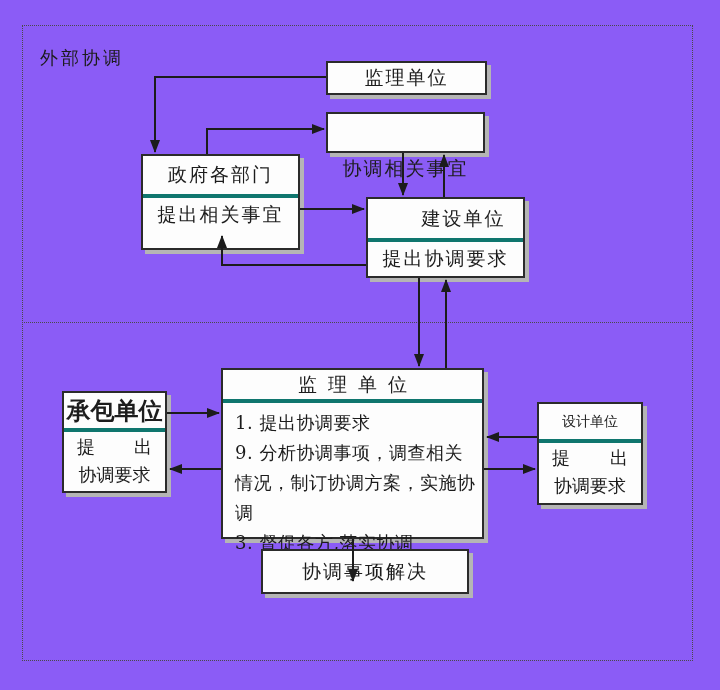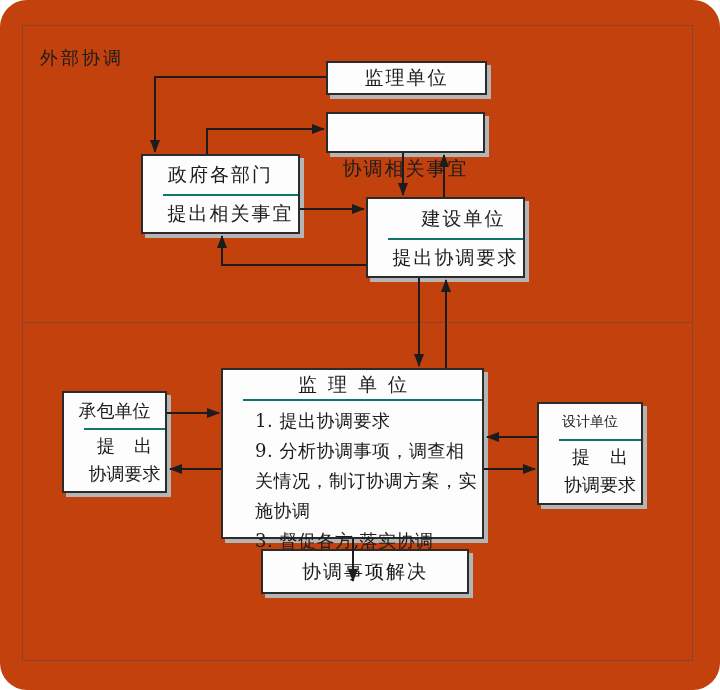--- a/index.html
+++ b/index.html
@@ -1,24 +1,23 @@
 <!DOCTYPE html>
 <html><head>
 <meta charset="utf-8">
 <style>
   html, body { margin: 0; padding: 0; background: #ffffff; }
   .canvas {
     position: relative;
     width: 720px;
     height: 690px;
-    background: #c2410c;
+    background: #8b5cf6;
     font-family: "DejaVu Serif", "Liberation Serif", serif;
     color: #1c1c1c;
     overflow: hidden;
-    border-radius: 27px;
   }
   .frame {
     position: absolute;
     left: 22px; top: 25px;
     width: 671px; height: 636px;
     border: 1px dotted #4a4a4a;
     box-sizing: border-box;
   }
   .divider {
     position: absolute;
@@ -40,21 +39,21 @@
     box-sizing: border-box;
   }
   .cell {
     display: flex;
     align-items: center;
     justify-content: center;
     font-size: 19px;
     box-sizing: border-box;
     white-space: nowrap;
   }
-  .cell + .cell { border-top: 2px solid #0f766e; margin-left: 20px; }
+  .cell + .cell { border-top: 4px solid #0f766e; }
   .ls2 { letter-spacing: 2px; }
   .title-wide { letter-spacing: 11px; padding-left: 11px; }
   .list-body {
     padding: 5px 2px 0 12px;
     font-size: 18px;
     line-height: 30px;
     text-align: left;
   }
   .list-body div { letter-spacing: 0.5px; }
   .justify-line {
@@ -80,41 +79,41 @@
   <div class="sec-label" style="left:40px; top:46px;">外部协调</div>
 
   <div class="box" style="left:326px; top:61px; width:161px; height:34px;">
     <div class="cell ls2" style="height:100%;">监理单位</div>
   </div>
 
   <div class="box" style="left:326px; top:112px; width:159px; height:41px;">
     <div class="cell ls2" style="height:100%;margin-top:36px;">协调相关事宜</div>
   </div>
 
-  <div class="box" style="left:141px; top:154px; width:159px; height:80px;">
+  <div class="box" style="left:141px; top:154px; width:159px; height:96px;">
     <div class="cell ls2" style="height:38px;">政府各部门</div>
     <div class="cell ls2" style="height:38px;">提出相关事宜</div>
   </div>
 
   <div class="box" style="left:366px; top:197px; width:159px; height:81px;">
     <div class="cell ls2" style="height:39px;padding-left:36px;">建设单位</div>
     <div class="cell ls2" style="height:38px;">提出协调要求</div>
   </div>
 
   <div class="box" style="left:221px; top:368px; width:263px; height:171px;">
     <div class="cell title-wide" style="height:29px;">监理单位</div>
     <div class="cell list-body" style="height:136px; display:block; white-space:normal;">
       <div>1. 提出协调要求</div>
       <div>9. 分析协调事项，调查相关情况，制订协调方案，实施协调</div>
       <div>3. 督促各方,落实协调</div>
     </div>
   </div>
 
   <div class="box" style="left:62px; top:391px; width:105px; height:102px;">
-    <div class="cell" style="height:35px; font-size:18px;">承包单位</div>
+    <div class="cell" style="height:35px; font-size:24px;font-weight:bold;">承包单位</div>
     <div class="cell small-cell" style="height:61px;">
       <div class="stack">
         <span class="justify-line">提出</span>
         <span style="display:block; text-align:center;">协调要求</span>
       </div>
     </div>
   </div>
 
   <div class="box" style="left:537px; top:402px; width:106px; height:103px;">
     <div class="cell" style="height:35px; font-size:14px;">设计单位</div>

